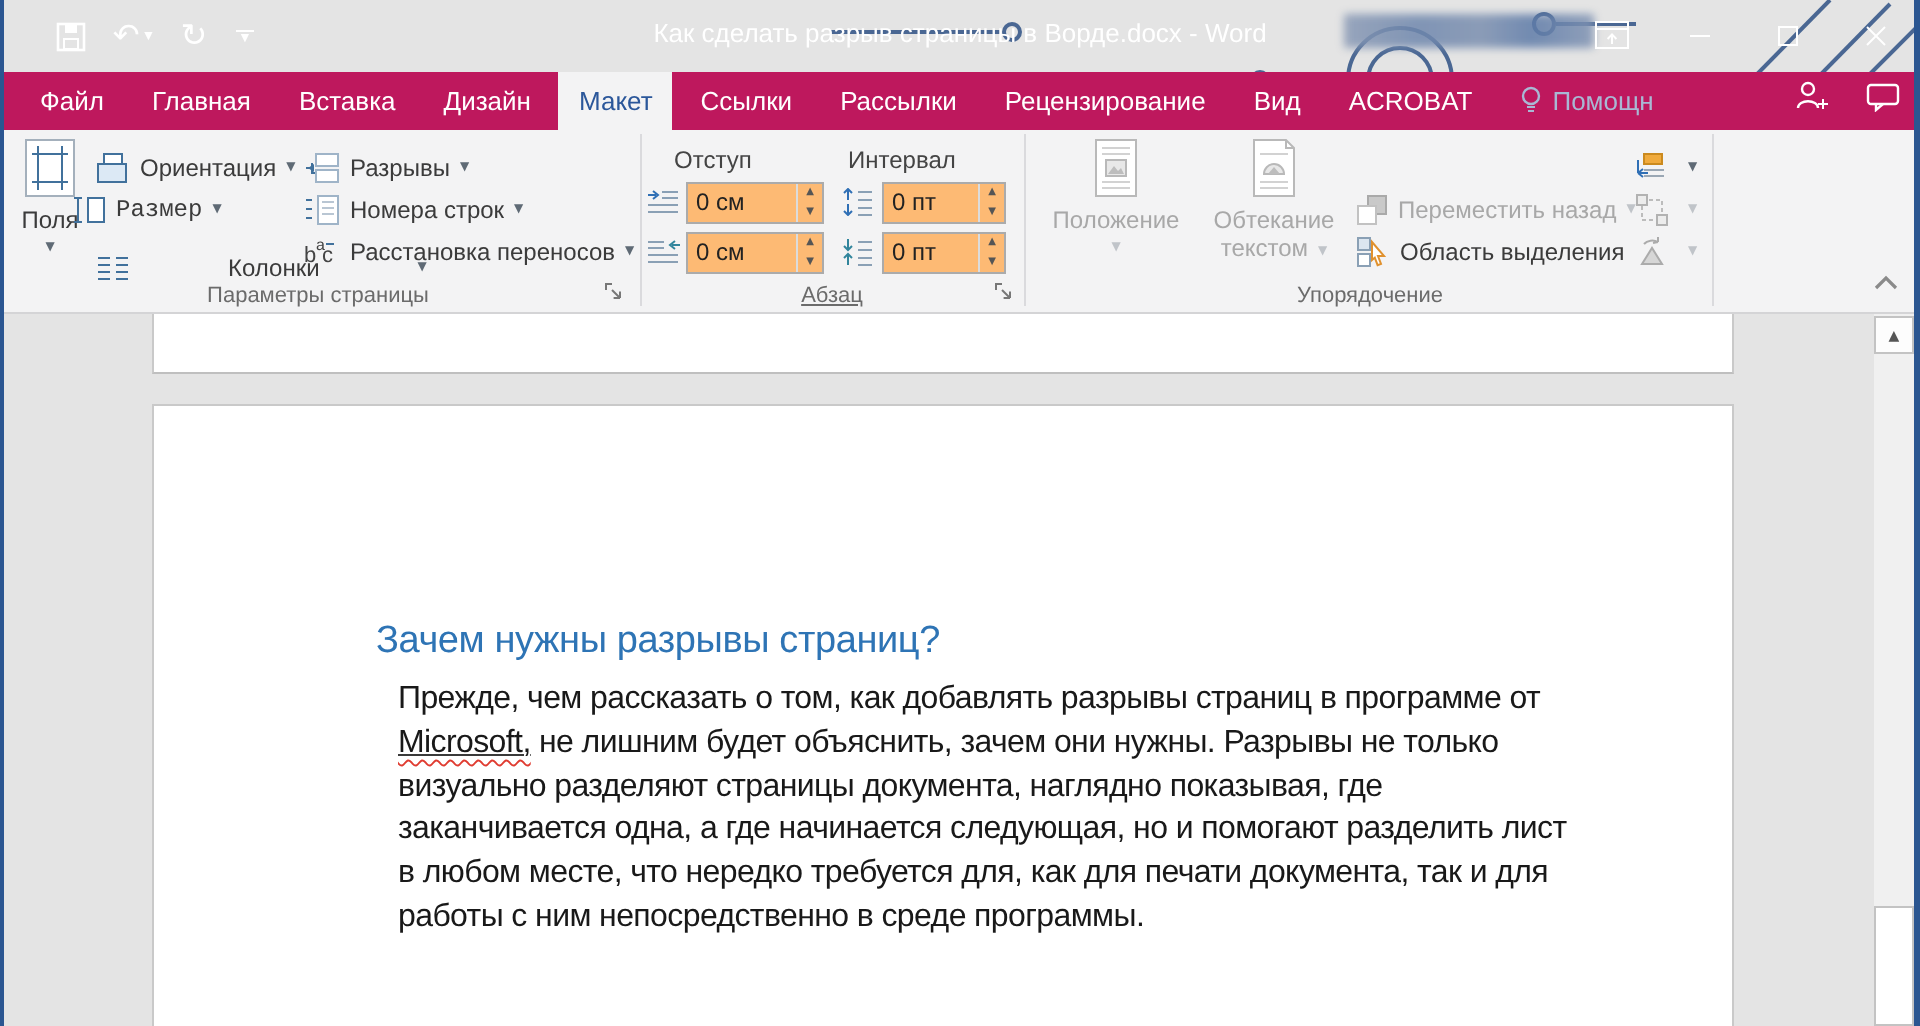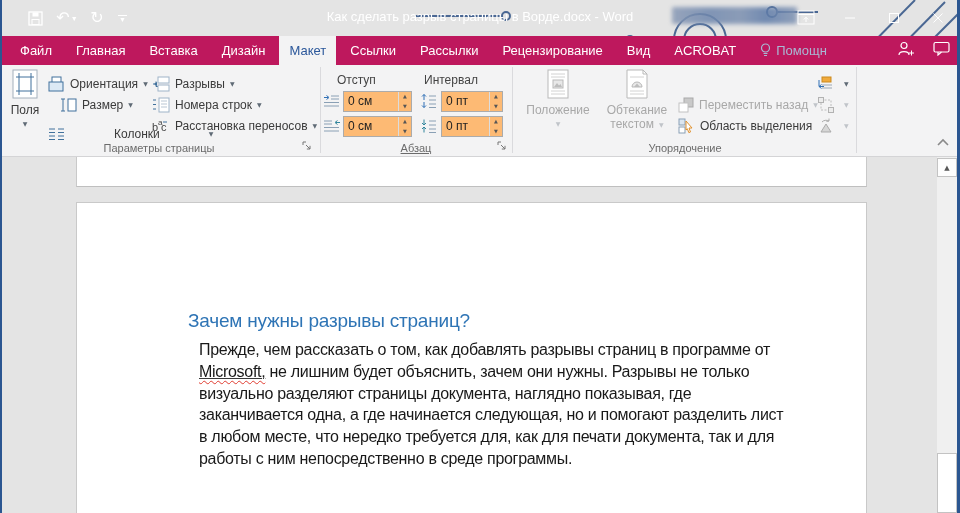--- a/index.html
+++ b/index.html
@@ -207,21 +207,21 @@
       <span class="dd-solo" style="margin-top:3px;">▼</span>
     </div>
 
     <div class="rsb dd" style="left:48px; top:8px;">
       <svg width="17" height="16" viewBox="0 0 17 16">
         <rect x="4" y="1" width="9" height="12" fill="#fff" stroke="#41719c"></rect>
         <rect x="1" y="6" width="14" height="9" fill="#dce9f5" stroke="#41719c"></rect>
       </svg>
       <span>Ориентация</span>
     </div>
-    <div class="rsb dd" style="left:60px; top:29px;">
+    <div class="rsb dd" style="left:36px; top:29px;font-family:Liberation Mono, monospace;">
       <svg width="17" height="16" viewBox="0 0 17 16">
         <line x1="3" y1="2" x2="3" y2="14" stroke="#41719c"></line>
         <line x1="1" y1="2" x2="5" y2="2" stroke="#41719c"></line>
           <line x1="1" y1="14" x2="5" y2="14" stroke="#41719c"></line>
         <rect x="8" y="2" width="8" height="12" fill="#fff" stroke="#41719c"></rect>
       </svg>
       <span>Размер</span>
     </div>
     <div class="rsb dd" style="left:48px; top:58px;gap:44px;">
       <svg width="17" height="16" viewBox="0 0 17 16">

